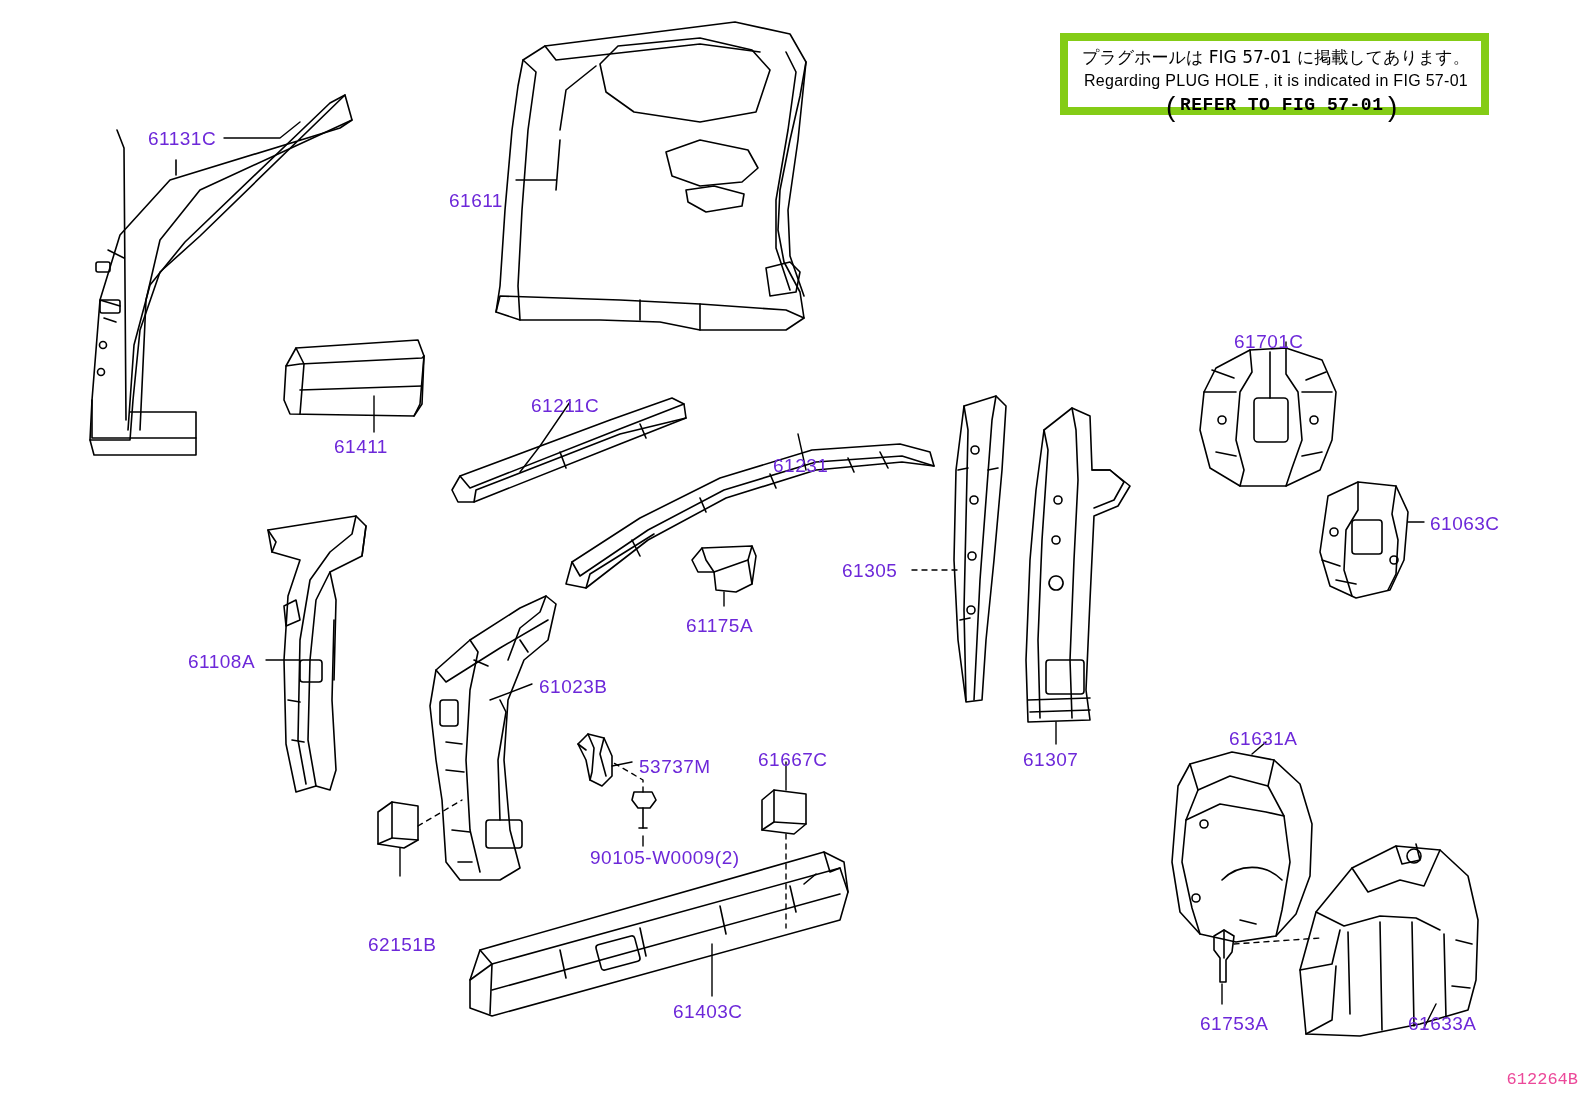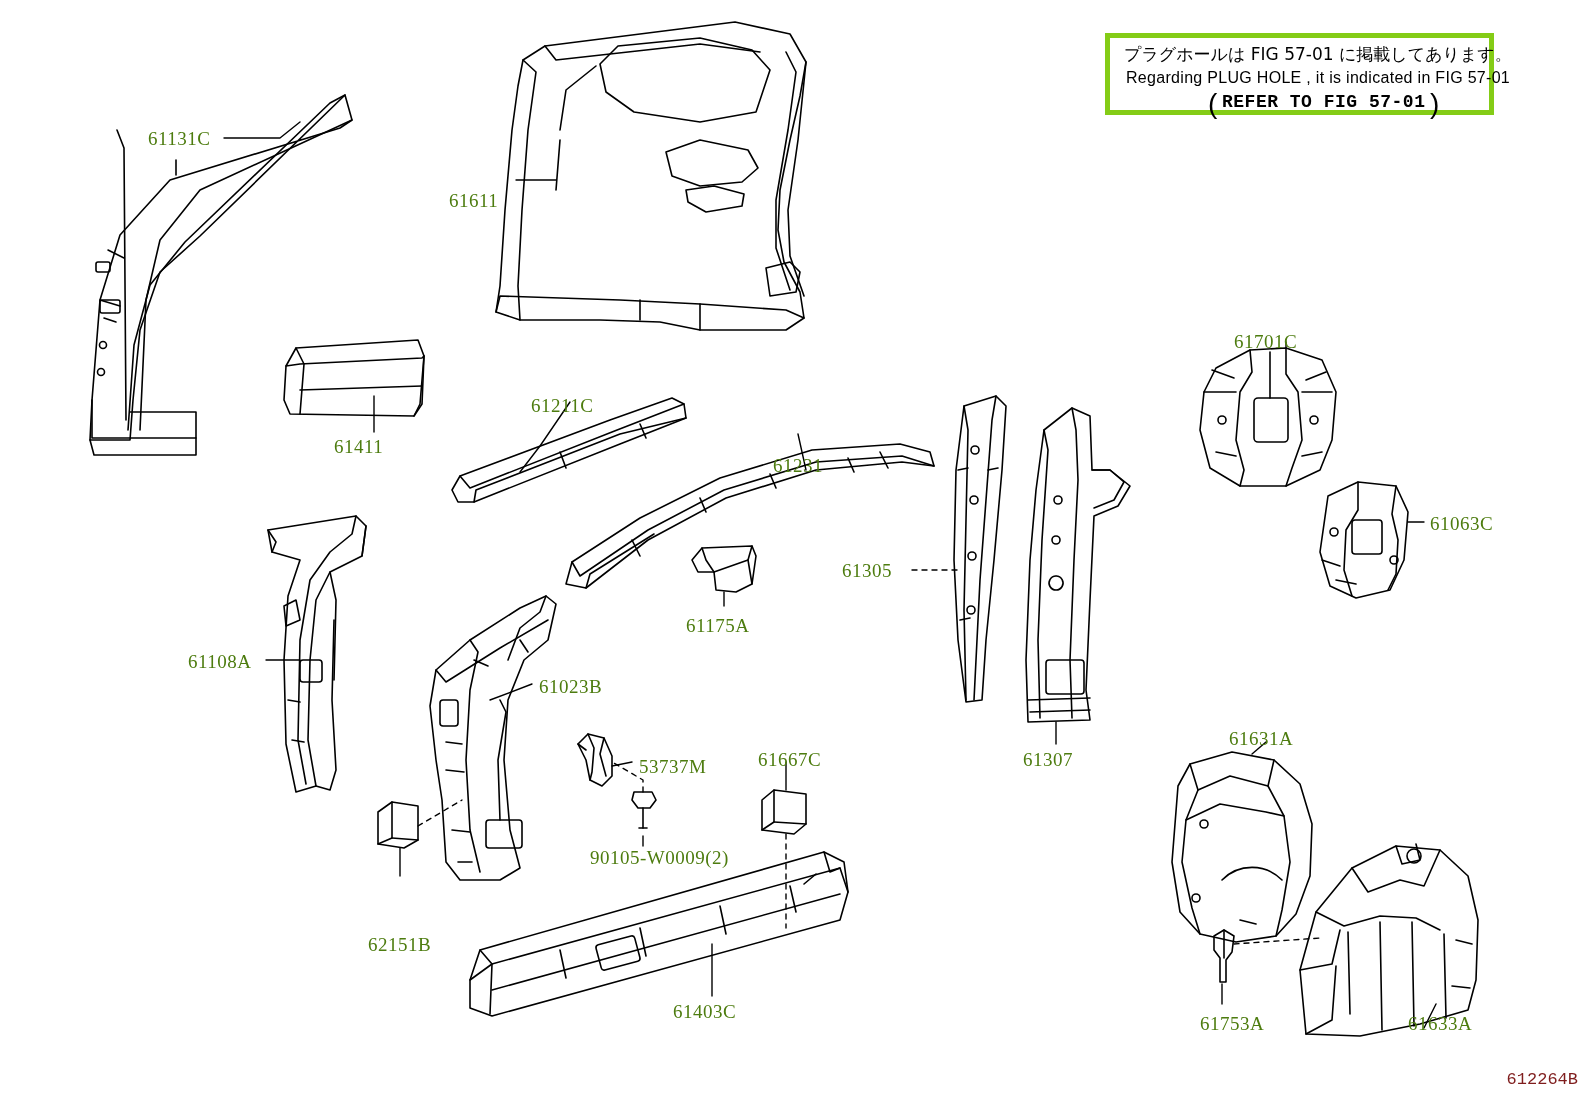--- a/index.html
+++ b/index.html
@@ -18,36 +18,35 @@
   svg.art {
     position: absolute;
     left: 0;
     top: 0;
     width: 1592px;
     height: 1099px;
     pointer-events: none;
   }
   .label {
     position: absolute;
-    font-family: Liberation Serif, serif;
+    font-family: Liberation Sans, sans-serif;
     font-size: 19px;
     letter-spacing: 0.5px;
-    color: #4d7c0f;
+    color: #6d28d9;
     white-space: nowrap;
   }
   .note-box {
     position: absolute;
     left: 1060px;
     top: 33px;
-    width: 389px;
+    width: 429px;
     height: 82px;
-    border: 5px solid #84cc16;
+    border: 8px solid #84cc16;
     background: #ffffff;
     box-sizing: border-box;
-    margin-left: 45px;
   }
   .note-line {
     position: absolute;
     white-space: nowrap;
     color: #000000;
   }
   .note-jp {
     left: 14px;
     top: 5px;
     font-family: "DejaVu Sans", sans-serif;
@@ -79,21 +78,21 @@
     top: 50px;
     font-family: "Liberation Sans", sans-serif;
     font-size: 28px;
   }
   .figcode {
     position: absolute;
     right: 14px;
     bottom: 10px;
     font-family: "Liberation Mono", monospace;
     font-size: 17px;
-    color: #7f1d1d;
+    color: #ec4899;
   }
 </style>
 </head>
 <body>
 
 <div id="page">
 
   <svg class="art" viewBox="0 0 1592 1099" xmlns="http://www.w3.org/2000/svg">
     <g fill="none" stroke="#000000" stroke-width="1.6" stroke-linejoin="round" stroke-linecap="round">
 

